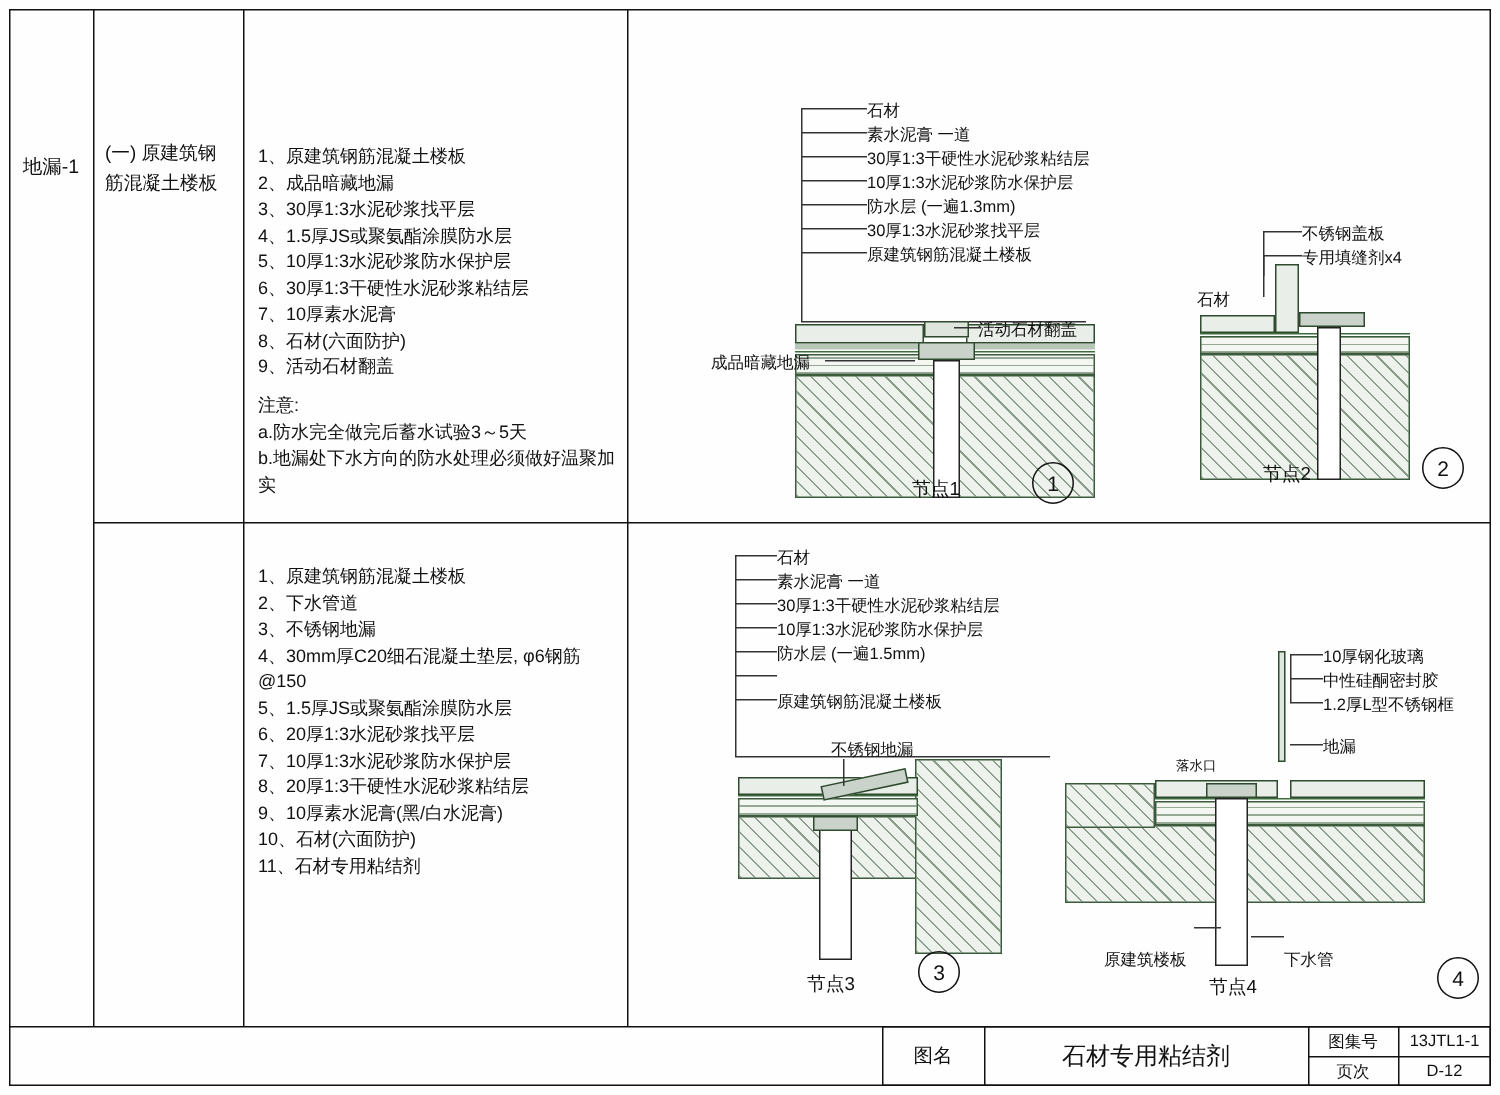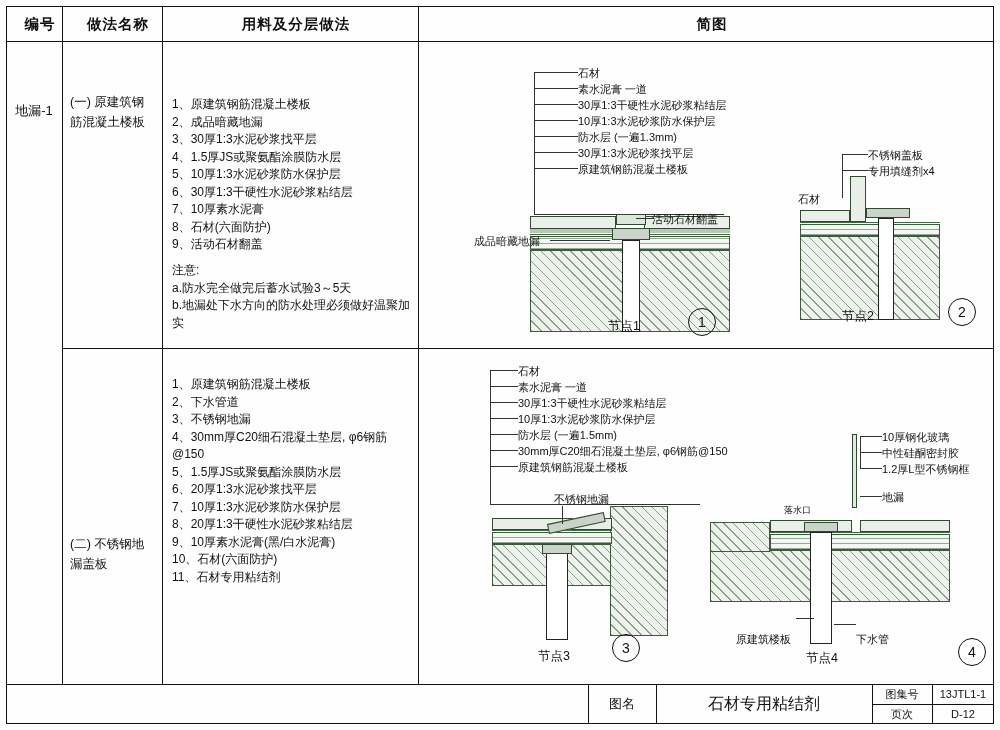--- a/index.html
+++ b/index.html
@@ -84,26 +84,20 @@
     font-size:13px;color:#111;box-sizing:border-box;}
   .tb-border{position:absolute;border:1.2px solid #111;box-sizing:border-box;}
 </style>
 </head>
 <body>
 
 <div id="sheet">
 
   <div class="frame"></div>
 
-  <div class="hdr">
-    <div class="cell col-code">编号</div>
-    <div class="cell col-name">做法名称</div>
-    <div class="cell col-mat">用料及分层做法</div>
-    <div class="cell col-fig">简图</div>
-  </div>
 
   <div class="vline" style="left:62px;top:6px;height:678px;"></div>
   <div class="vline" style="left:162px;top:6px;height:678px;"></div>
   <div class="vline" style="left:418px;top:6px;height:678px;"></div>
 
   <div class="hline" style="left:62px;top:348px;width:932px;"></div>
 
   <div class="hline" style="left:6px;top:684px;width:988px;"></div>
 
   <div class="code-cell col-code" style="top:88px;height:24px;width:56px;left:6px;justify-content:center;">地漏-1</div>
@@ -186,42 +180,40 @@
     <div class="greenline" style="left:20px;top:82px;width:140px;"></div>
     <div class="stone" style="left:20px;top:70px;width:50px;height:12px;"></div>
     <div class="stone" style="left:70px;top:36px;width:16px;height:46px;"></div>
     <div class="metal" style="left:86px;top:68px;width:44px;height:10px;"></div>
     <div class="pipe" style="left:98px;top:78px;width:16px;height:102px;"></div>
 
     <div class="caption" style="left:62px;top:168px;">节点2</div>
     <div class="circnum" style="left:168px;top:158px;">2</div>
   </div>
 
-  <div class="name-cell" style="left:62px;top:534px;width:100px;">(二) 不锈钢地漏盖板</div>
 
   <div class="mat-cell" style="left:162px;top:366px;width:256px;">1、原建筑钢筋混凝土楼板
 2、下水管道
 3、不锈钢地漏
 4、30mm厚C20细石混凝土垫层, φ6钢筋@150
 5、1.5厚JS或聚氨酯涂膜防水层
 6、20厚1:3水泥砂浆找平层
 7、10厚1:3水泥砂浆防水保护层
 8、20厚1:3干硬性水泥砂浆粘结层
 9、10厚素水泥膏(黑/白水泥膏)
 10、石材(六面防护)
 11、石材专用粘结剂</div>
 
   <div class="figwrap" style="left:430px;top:356px;width:330px;height:320px;">
 
     <div class="lead" style="left:88px;top:8px;">石材</div>
     <div class="lead" style="left:88px;top:24px;">素水泥膏 一道</div>
     <div class="lead" style="left:88px;top:40px;">30厚1:3干硬性水泥砂浆粘结层</div>
     <div class="lead" style="left:88px;top:56px;">10厚1:3水泥砂浆防水保护层</div>
     <div class="lead" style="left:88px;top:72px;">防水层 (一遍1.5mm)</div>
-    <div class="lead" style="left:88px;top:88px;">30mm厚C20细石混凝土垫层, φ6钢筋@150</div>
     <div class="lead" style="left:88px;top:104px;">原建筑钢筋混凝土楼板</div>
 
     <div class="leadline" style="left:60px;top:14px;width:28px;"></div>
     <div class="leadline" style="left:60px;top:30px;width:28px;"></div>
     <div class="leadline" style="left:60px;top:46px;width:28px;"></div>
     <div class="leadline" style="left:60px;top:62px;width:28px;"></div>
     <div class="leadline" style="left:60px;top:78px;width:28px;"></div>
     <div class="leadline" style="left:60px;top:94px;width:28px;"></div>
     <div class="leadline" style="left:60px;top:110px;width:28px;"></div>
     <div class="vlead" style="left:60px;top:14px;height:96px;"></div>

